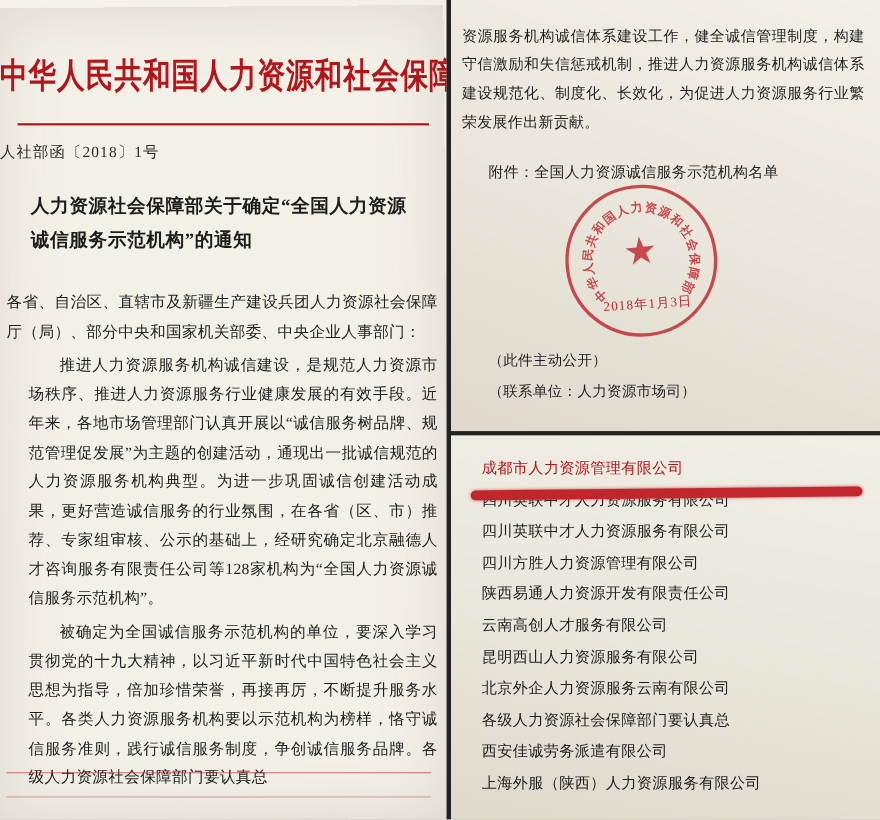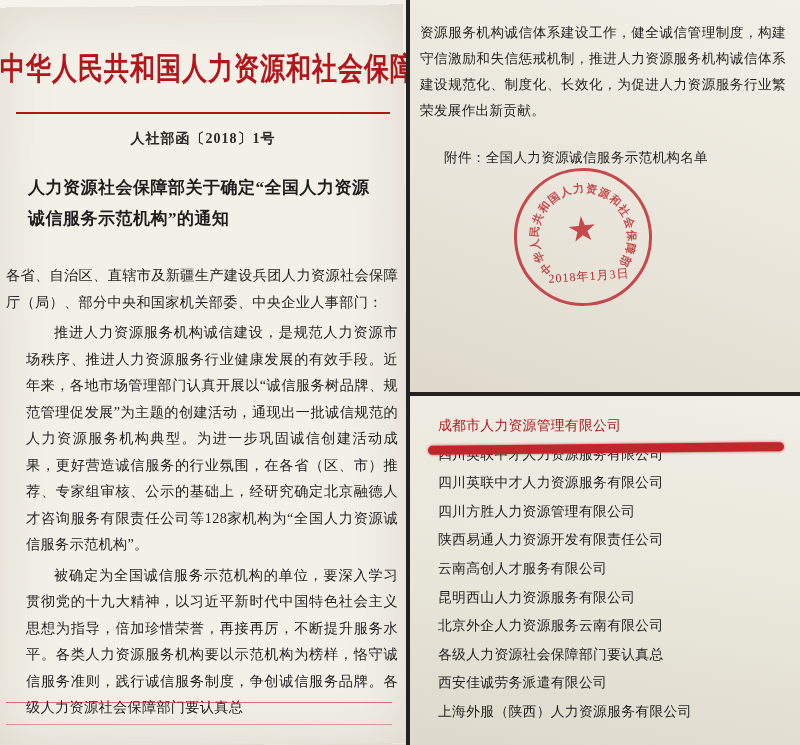--- a/index.html
+++ b/index.html
@@ -65,25 +65,24 @@
     top: 112px;
     width: 374px;
     height: 2px;
     background: #b2161b;
   }
   .doc-number {
     position: absolute;
     top: 130px;
     left: 0;
     width: 406px;
-    text-align: center;
+    text-align: left;
     font-size: 14px;
     color: #2a2a2a;
     letter-spacing: 1px;
-    font-weight: bold;
   }
   .doc-title {
     position: absolute;
     top: 172px;
     left: 28px;
     width: 350px;
     text-align: left;
     font-size: 17px;
     font-weight: bold;
     line-height: 31px;
@@ -322,20 +321,24 @@
           <span style="transform: rotate(62.5deg) translate(0px, -50px) rotate(0deg) translate(-5px, -6px);">社</span>
           <span style="transform: rotate(78.125deg) translate(0px, -50px) rotate(0deg) translate(-5px, -6px);">会</span>
           <span style="transform: rotate(93.75deg) translate(0px, -50px) rotate(0deg) translate(-5px, -6px);">保</span>
           <span style="transform: rotate(109.375deg) translate(0px, -50px) rotate(0deg) translate(-5px, -6px);">障</span>
           <span style="transform: rotate(125deg) translate(0px, -50px) rotate(0deg) translate(-5px, -6px);">部</span>
         </div>
       <div class="star">★</div>
     </div>
     <div class="seal-date">2018年1月3日</div>
 
+    <div class="rt-notes">
+      <div>（此件主动公开）</div>
+      <div>（联系单位：人力资源市场司）</div>
+    </div>
   </div>
 
   <div class="gap-h"></div>
 
   <div class="panel-rb">
     <div class="rb-list" id="companyList">
         <div class="rb-item highlight">成都市人力资源管理有限公司</div>
         <div class="rb-item">四川英联中才人力资源服务有限公司</div>
         <div class="rb-item">四川英联中才人力资源服务有限公司</div>
         <div class="rb-item">四川方胜人力资源管理有限公司</div>

